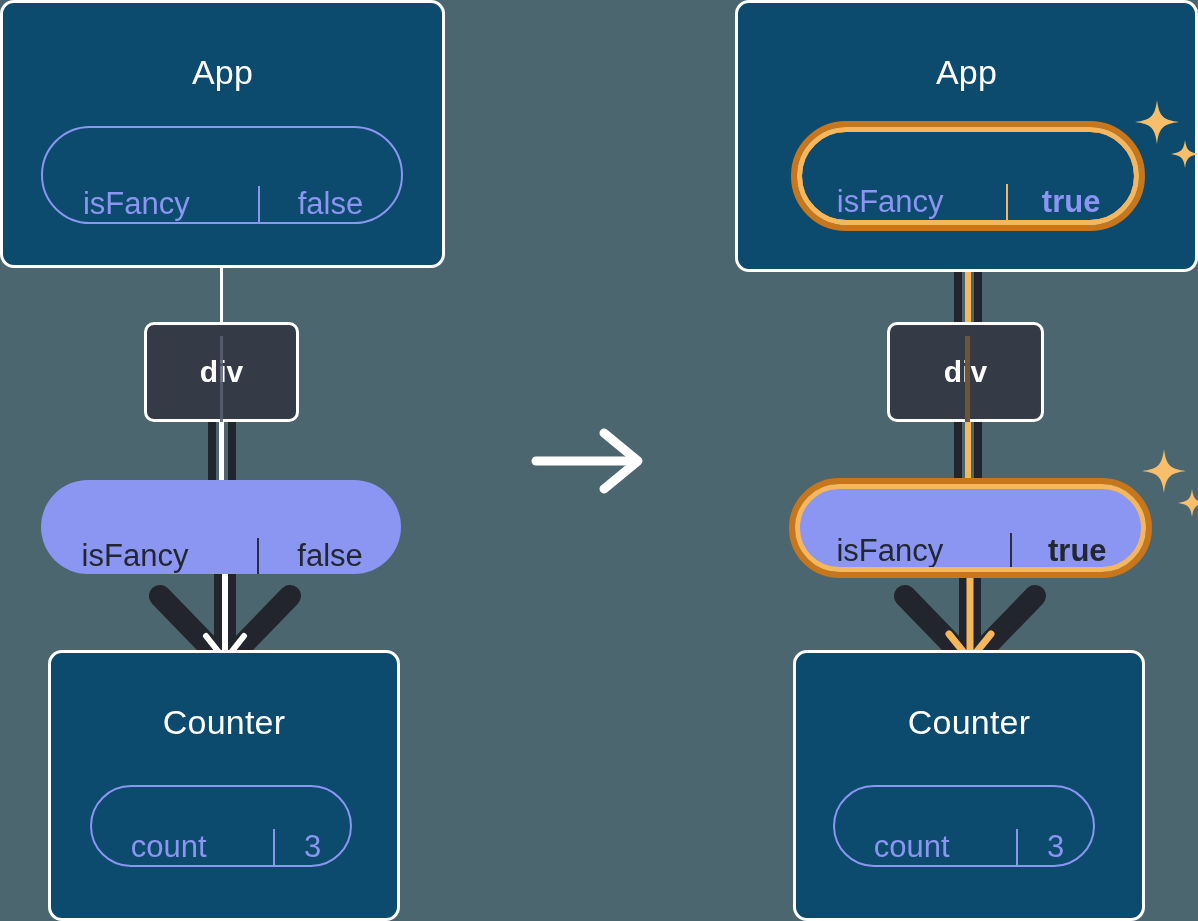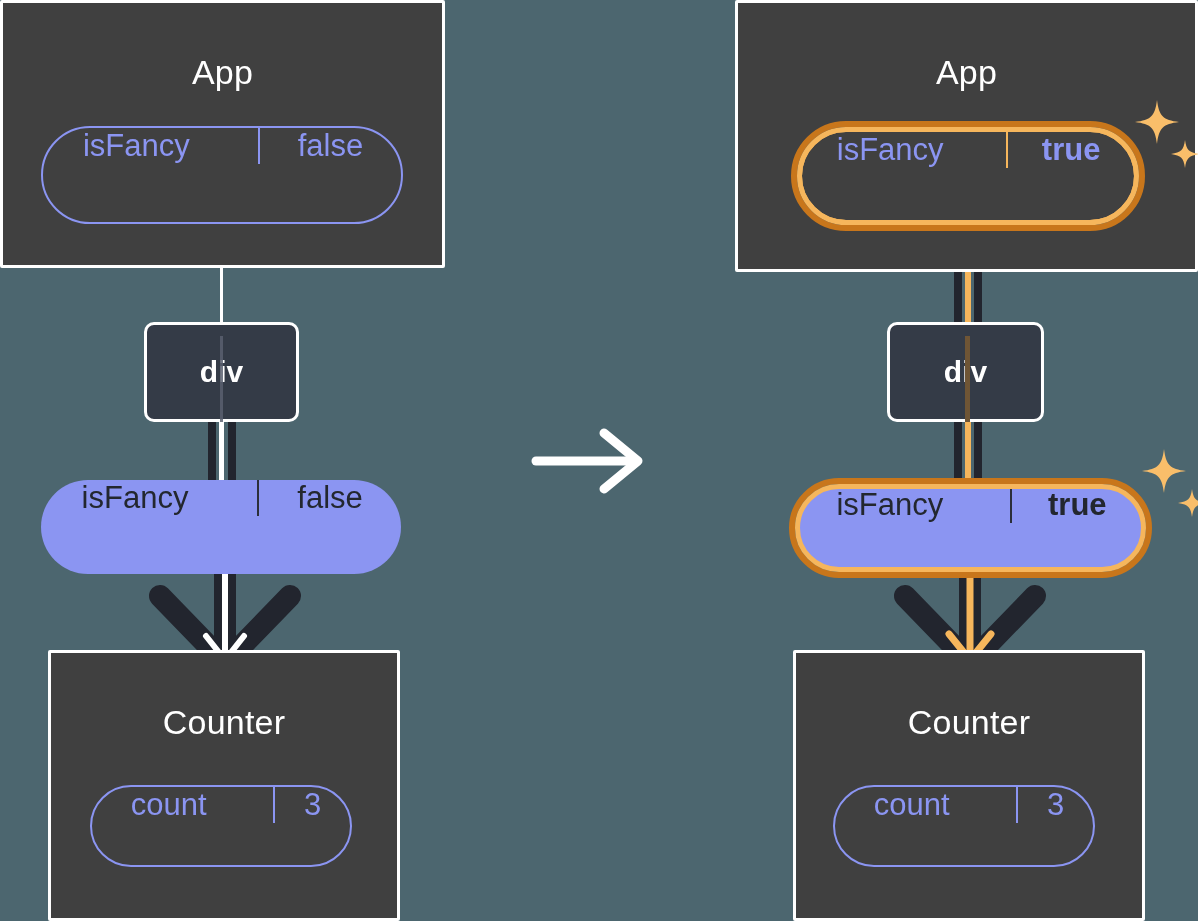--- a/index.html
+++ b/index.html
@@ -13,23 +13,23 @@
   .stage{position:absolute;inset:0;}
 
   
   .diagram{position:absolute;top:0;height:921px;}
   .diagram.left{left:0;width:445px;}
   .diagram.right{left:735px;width:463px;}
 
   
   .nodebox{
     position:absolute;
-    background:#404040;
+    background:#0c4a6e;
     border:3px solid #ffffff;
-    border-radius:2px;
+    border-radius:14px;
     box-sizing:border-box;
     z-index:6;
     padding-left:15px;
   }
   .nodebox .node-title{
     position:absolute;left:0;right:0;
     text-align:center;
     color:#ffffff;
     font-size:34px;
     letter-spacing:.2px;
@@ -43,21 +43,21 @@
     display:flex;align-items:center;justify-content:center;
     color:#ffffff;font-size:30px;font-weight:bold;
     z-index:6;
   }
 
   
   .pill{
     position:absolute;
     box-sizing:border-box;
     display:flex;
-    align-items:flex-start;
+    align-items:flex-end;
     border-radius:999px;
     z-index:7;
     gap:28px;
   }
   .pill .cell{
     display:flex;align-items:center;justify-content:center;
     font-size:31px;
     box-sizing:border-box;
     white-space:nowrap;
   }

